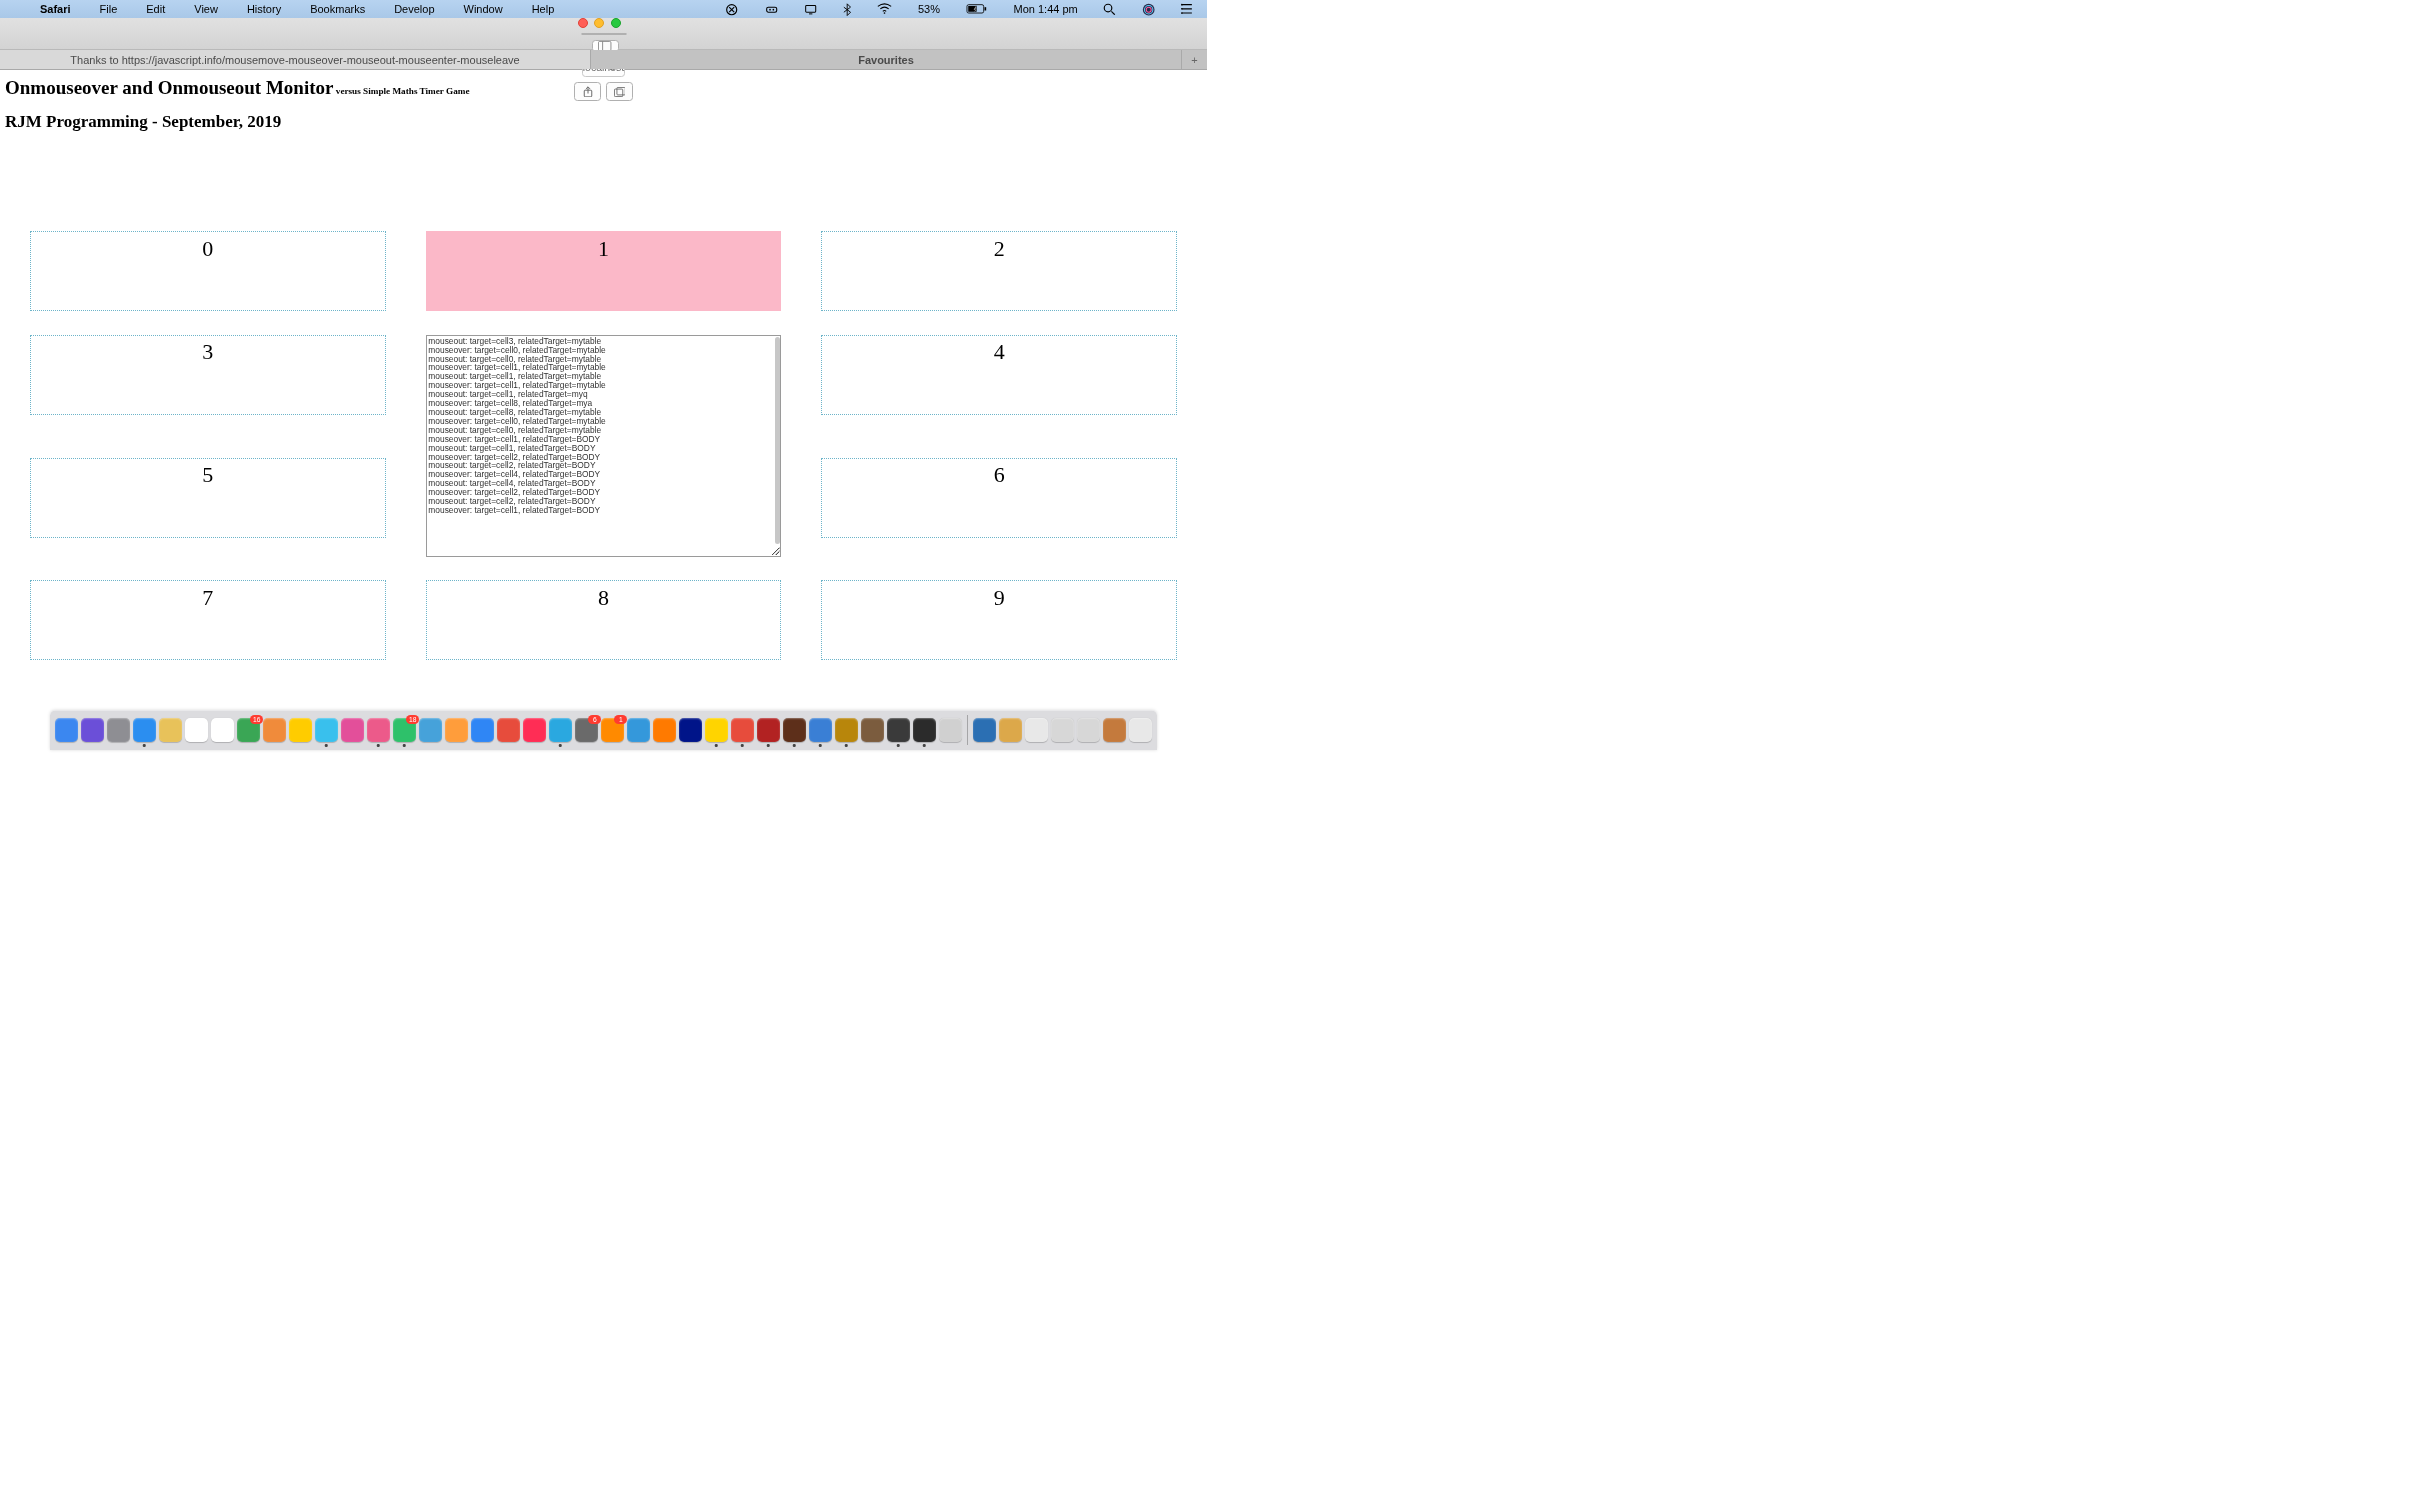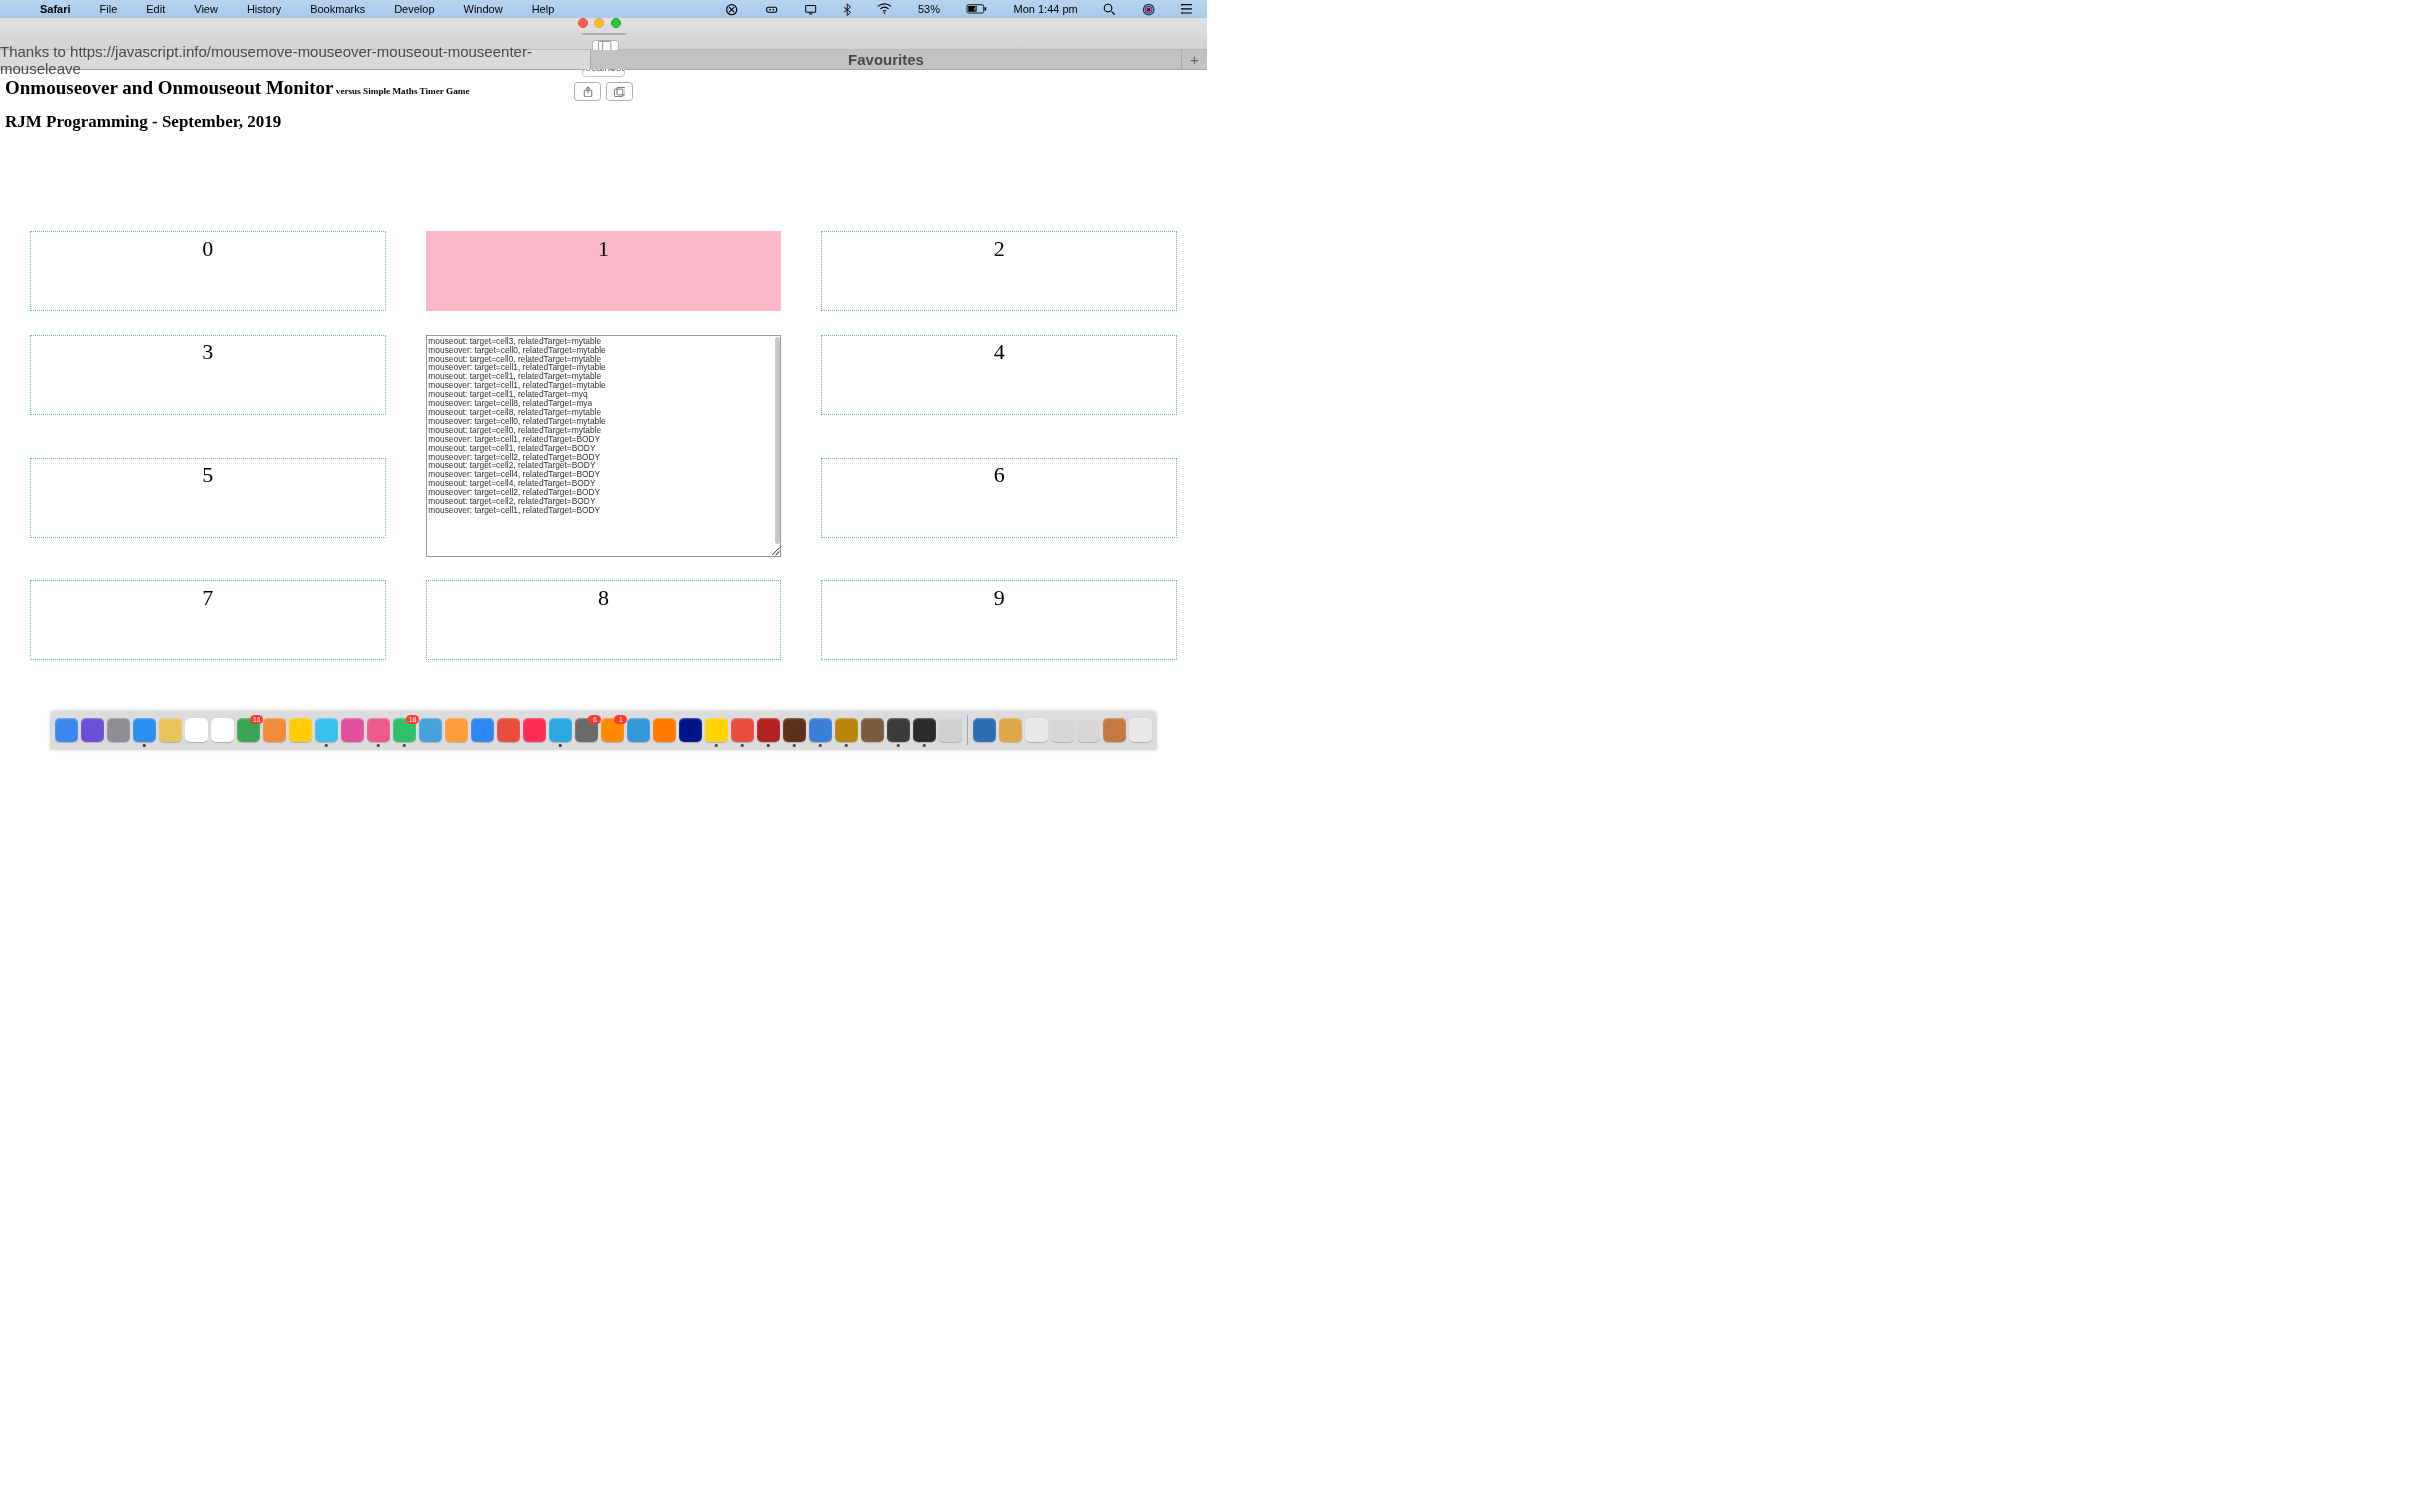--- a/index.html
+++ b/index.html
@@ -49,21 +49,21 @@
 .navbtns { display: flex; border: 0.8px solid #b0b0b0; border-radius: 3.4px; overflow: hidden; background: #fdfdfd; }
 .navbtns .nb { width: 22px; height: 18.4px; display: flex; align-items: center; justify-content: center; color: #888; font-size: 11px; }
 .navbtns .nb + .nb { border-left: 0.8px solid #d0d0d0; }
 .sidebar-btn { width: 27px; height: 18.4px; border: 0.8px solid #b0b0b0; border-radius: 3.4px; background: #fdfdfd; display: flex; align-items: center; justify-content: center; color: #777; margin-left: 3.4px; }
 .urlbar { flex: 1; max-width: 469px; height: 20px; background: #fdfdfd; border: 0.8px solid #c8c8c8; border-radius: 3.4px; margin: 0 auto; display: flex; align-items: center; justify-content: center; font-size: 10.5px; color: #6a6a6a; position: relative; }
 .urlbar .reload { position: absolute; right: 6.7px; color: #7a7a7a; font-size: 11px; }
 .tool-right { display: flex; gap: 5px; }
 .tool-right .tb { width: 27px; height: 18.4px; border: 0.8px solid #b0b0b0; border-radius: 3.4px; background: #fdfdfd; display: flex; align-items: center; justify-content: center; color: #666; }
 
 
-.tabbar { height: 20px; background: #c7c7c7; display: flex; border-bottom: 0.8px solid #a9a9a9; font-size: 15px; }
+.tabbar { height: 20px; background: #c7c7c7; display: flex; border-bottom: 0.8px solid #a9a9a9; font-size: 11px; }
 .tab { flex: 1; display: flex; align-items: center; justify-content: center; color: #4a4a4a; border-right: 0.8px solid #a9a9a9; position: relative; }
 .tab.active { background: #d9d9d9; }
 .tab.inactive { background: #c2c2c2; font-weight: bold; }
 .newtab { width: 25px; display: flex; align-items: center; justify-content: center; color: #666; background: #c2c2c2; }
 
 
 .page { padding: 6.7px 5px; font-family: "Times New Roman", Times, serif; color: #000; }
 .page h1 { font-size: 19px; font-weight: bold; display: inline; }
 .page .sub { font-size: 9.2px; font-weight: bold; }
 .page h3 { font-size: 17px; font-weight: bold; margin-top: 13.4px; }

